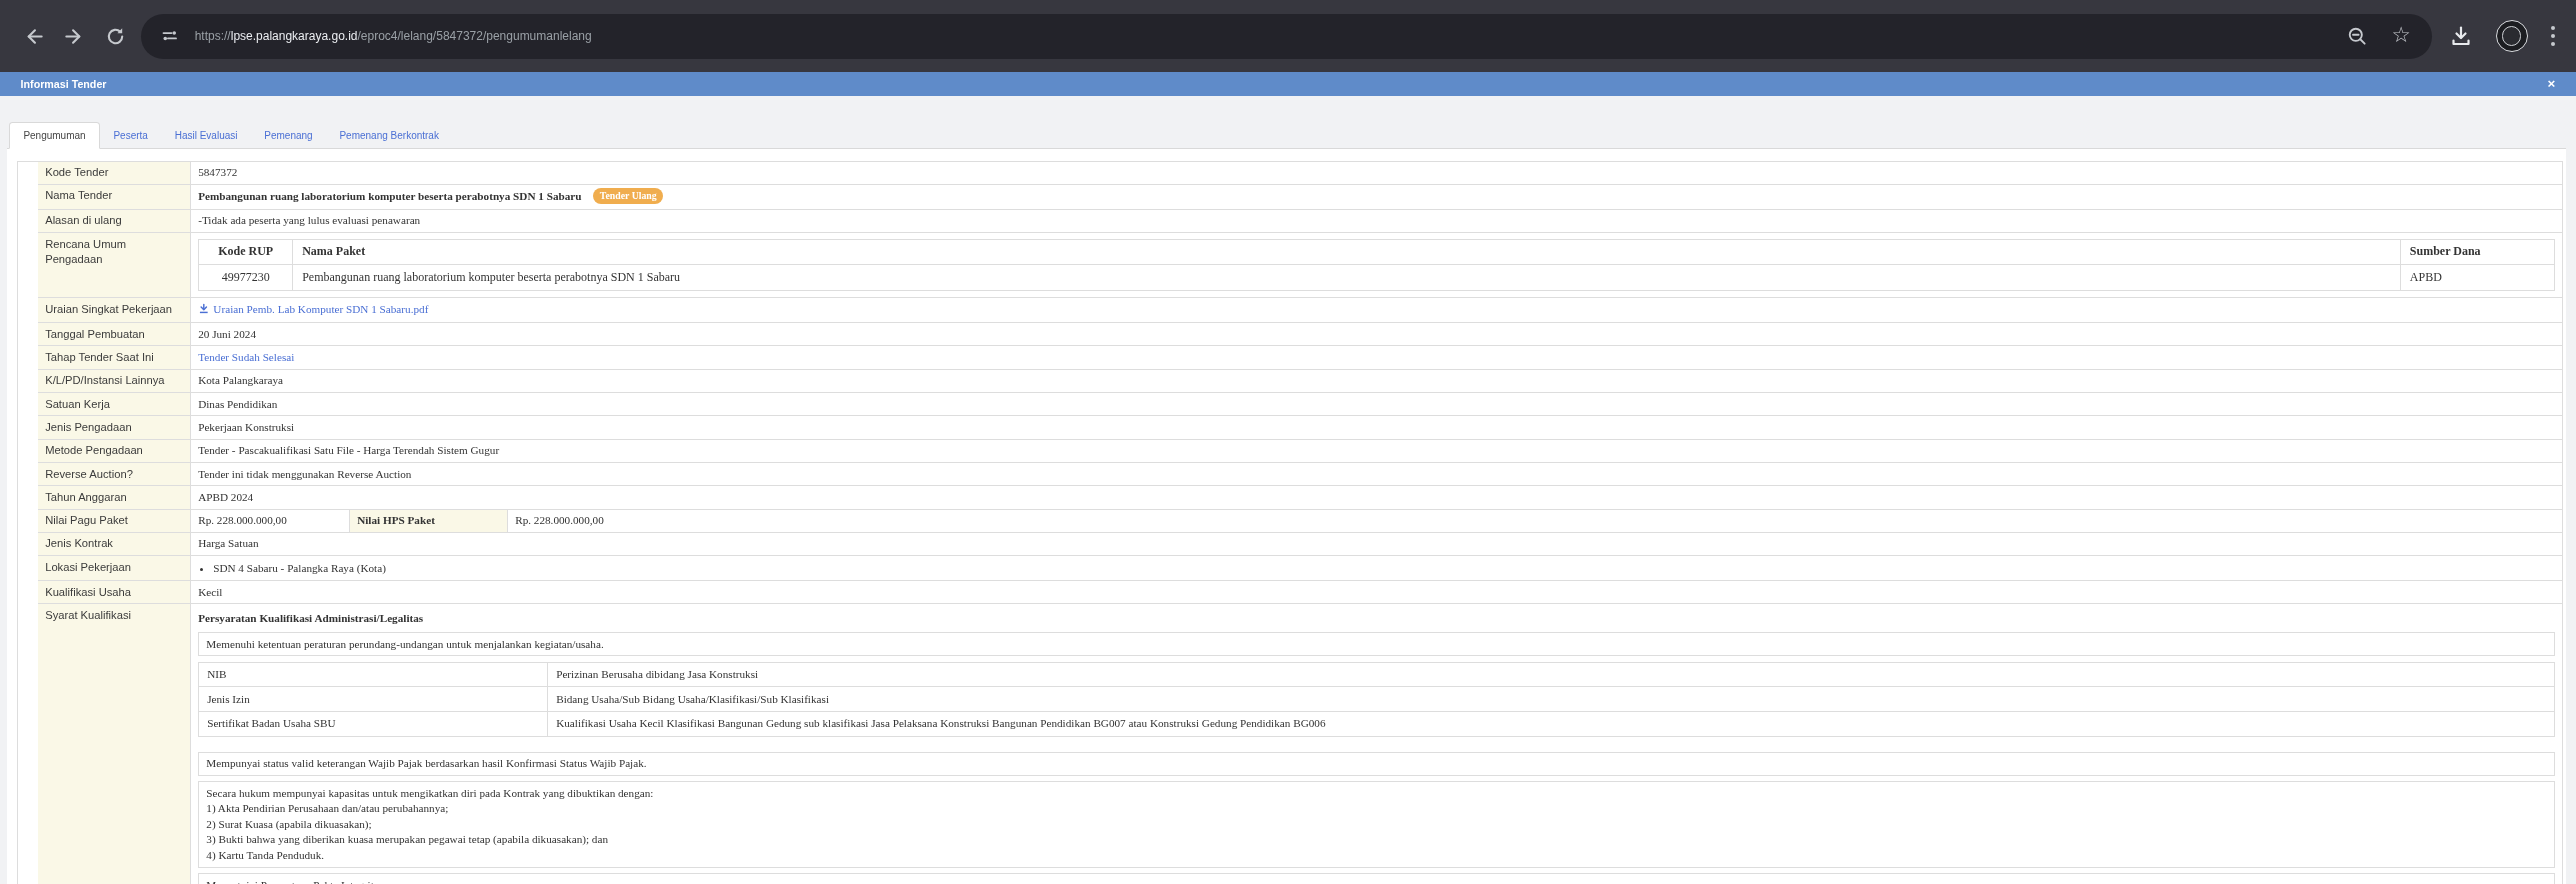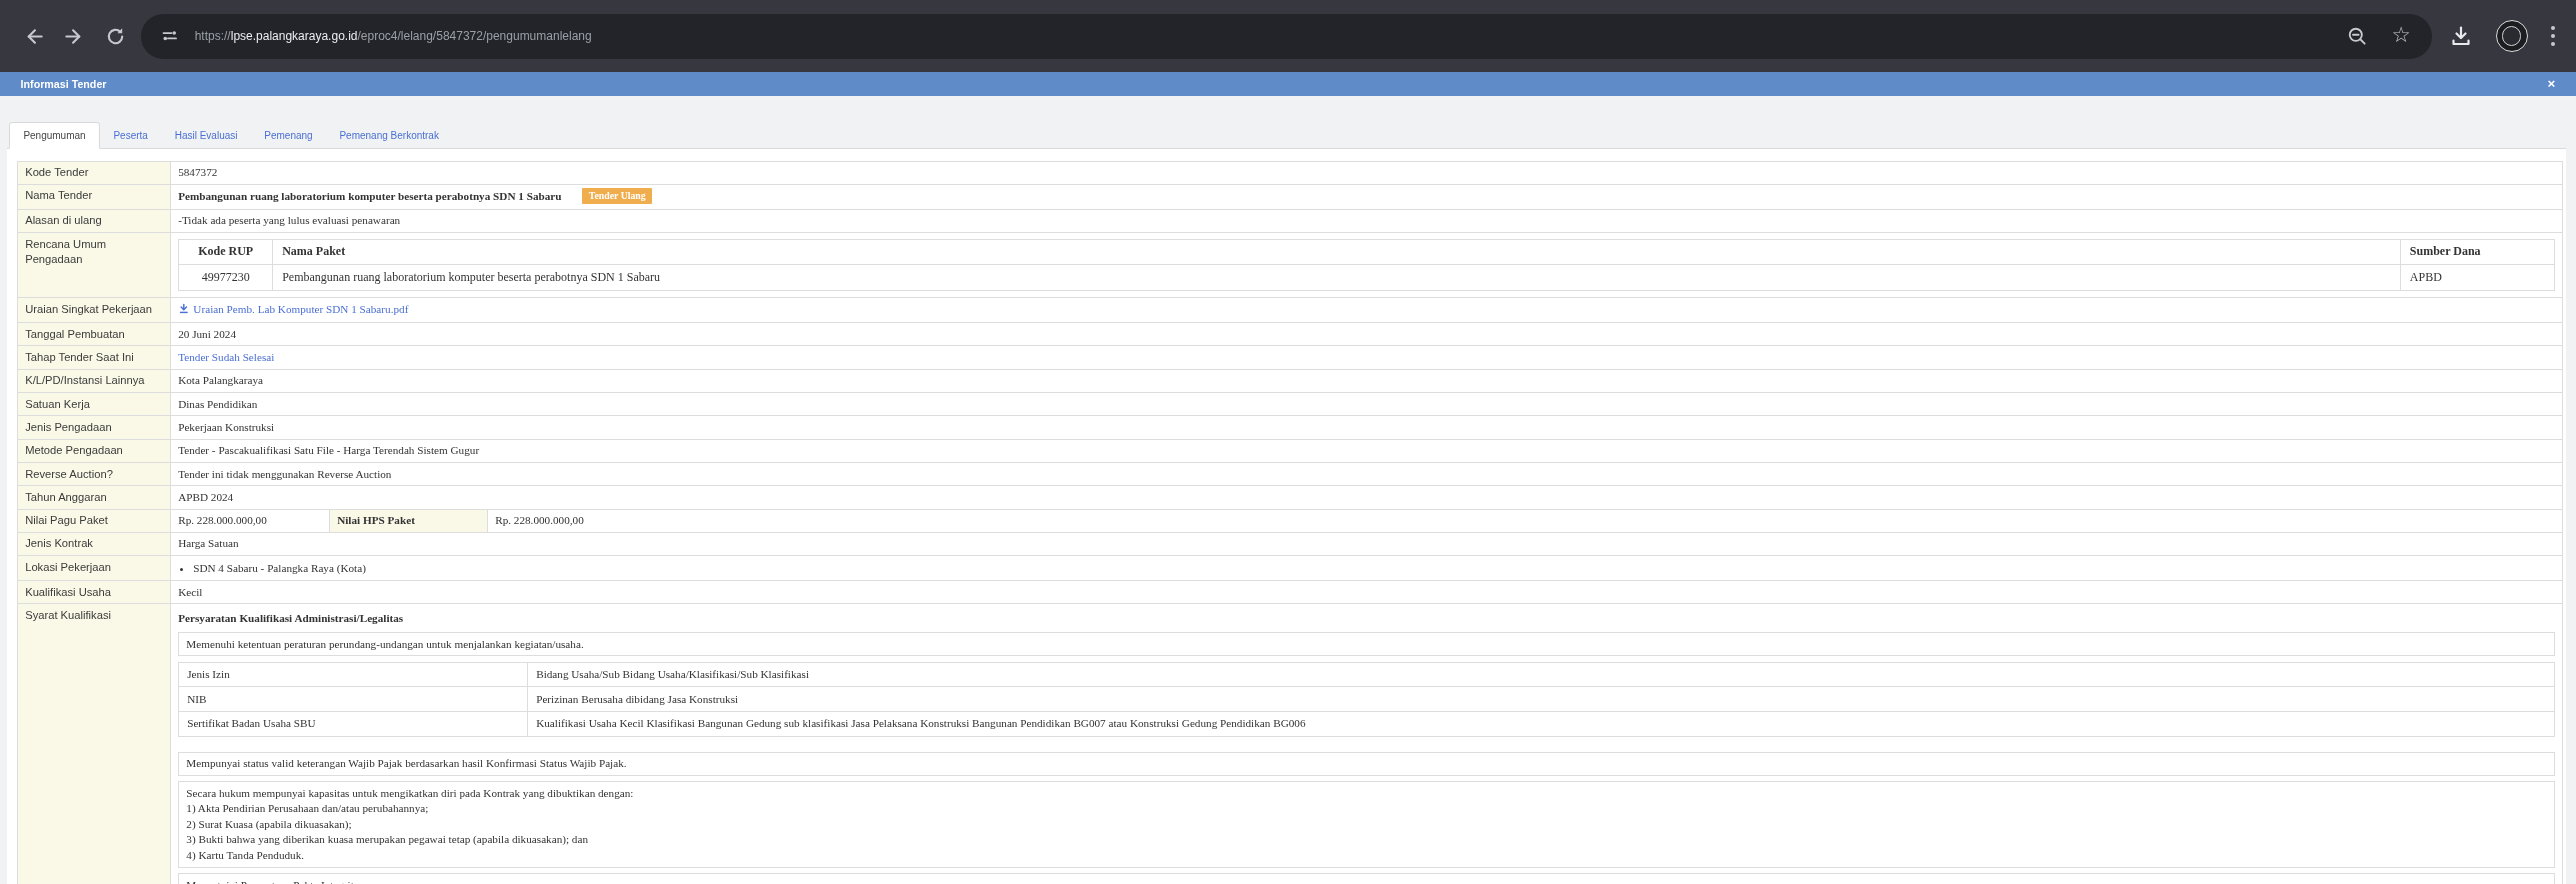--- a/index.html
+++ b/index.html
@@ -29,26 +29,26 @@
   .page { padding-top:26px; }
   .tabstrip { margin:0 9.8px 0 7.2px; display:flex; align-items:flex-end; border-bottom:0.9px solid #d9d9d9; padding-left:1.8px; height:27px; }
   .tab { font-size:10px; color:#4a6fd4; padding:6.3px 13.4px 7.2px 13.4px; cursor:pointer; white-space:nowrap; }
   .tab.active { background:#fff; border:0.9px solid #d9d9d9; border-bottom:0.9px solid #fff; margin-bottom:-0.9px; border-radius:3.6px 3.6px 0 0; color:#454545; cursor:default; }
   .panel { margin:0 9.8px 0 7.2px; background:#fff; padding:11.6px 7.2px 12.5px 9.8px; min-height:727px; }
 
   
   .itable { width:2546px; border-top:0.9px solid #ddd; border-left:0.9px solid #ddd; font-size:11.2px; }
   .row { display:flex; }
   .cell { border-right:0.9px solid #ddd; border-bottom:0.9px solid #ddd; padding:3.6px 7.2px; line-height:1.35; }
-  .lbl { width:153px; flex:none; background:#faf8e7; color:#3b3b3b; }
+  .lbl { width:153px; flex:none; background:#faf8e7; color:#3b3b3b;margin-left:20px; }
   .val { flex:1; min-width:0;font-family:Liberation Serif, serif; }
   .val-fixed1 { width:159px; flex:none; }
   .val-fixed2 { width:158px; flex:none; background:#faf8e7; font-weight:bold; }
   .bold { font-weight:bold; }
-  .badge { display:inline-block; background:#f0ad4e; color:#fff; font-size:9.8px; font-weight:bold; padding:1.8px 6.3px; border-radius:1px; margin-left:21px; position:relative; top:-0.9px; }
+  .badge { display:inline-block; background:#f0ad4e; color:#fff; font-size:9.8px; font-weight:bold; padding:1.8px 6.3px; border-radius:8px; margin-left:12px; position:relative; top:-0.9px; }
   a.lnk { color:#4a6fd4; text-decoration:none; cursor:pointer; }
   .dl-icon { display:inline-block; vertical-align:-1.8px; margin-right:3.6px; }
 
   table.sub { border-collapse:collapse; width:100%; margin:1.8px 0 2.7px 0; }
   table.sub th, table.sub td { border:0.9px solid #ddd; padding:4.5px 9px; font-size:12px; text-align:left; line-height:1.3; }
   table.sub th { font-weight:bold; }
   .col-kode { width:94px; text-align:center !important; }
   .col-sumber { width:154px; }
   .col-jenis { width:349px; }
 
@@ -251,26 +251,26 @@
       </div>
 
       <div class="row">
         <div class="cell lbl">Syarat Kualifikasi</div>
         <div class="cell val">
           <div class="req-head">Persyaratan Kualifikasi Administrasi/Legalitas</div>
           <div class="req-box">Memenuhi ketentuan peraturan perundang-undangan untuk menjalankan kegiatan/usaha.</div>
           <table class="izin">
             <tbody>
                 <tr>
+              <td class="col-jenis">NIB</td>
+              <td>Perizinan Berusaha dibidang Jasa Konstruksi</td>
+            </tr>
+            <tr>
               <th class="col-jenis">Jenis Izin</th>
               <th>Bidang Usaha/Sub Bidang Usaha/Klasifikasi/Sub Klasifikasi</th>
-            </tr>
-            <tr>
-              <td class="col-jenis">NIB</td>
-              <td>Perizinan Berusaha dibidang Jasa Konstruksi</td>
             </tr>
             <tr>
               <td class="col-jenis">Sertifikat Badan Usaha SBU</td>
               <td>Kualifikasi Usaha Kecil Klasifikasi Bangunan Gedung sub klasifikasi Jasa Pelaksana Konstruksi Bangunan Pendidikan BG007 atau Konstruksi Gedung Pendidikan BG006</td>
             </tr>
           </tbody>
             </table>
           <div class="req-gap"></div>
           <div class="req-box">Mempunyai status valid keterangan Wajib Pajak berdasarkan hasil Konfirmasi Status Wajib Pajak.</div>
           <div class="req-box">

